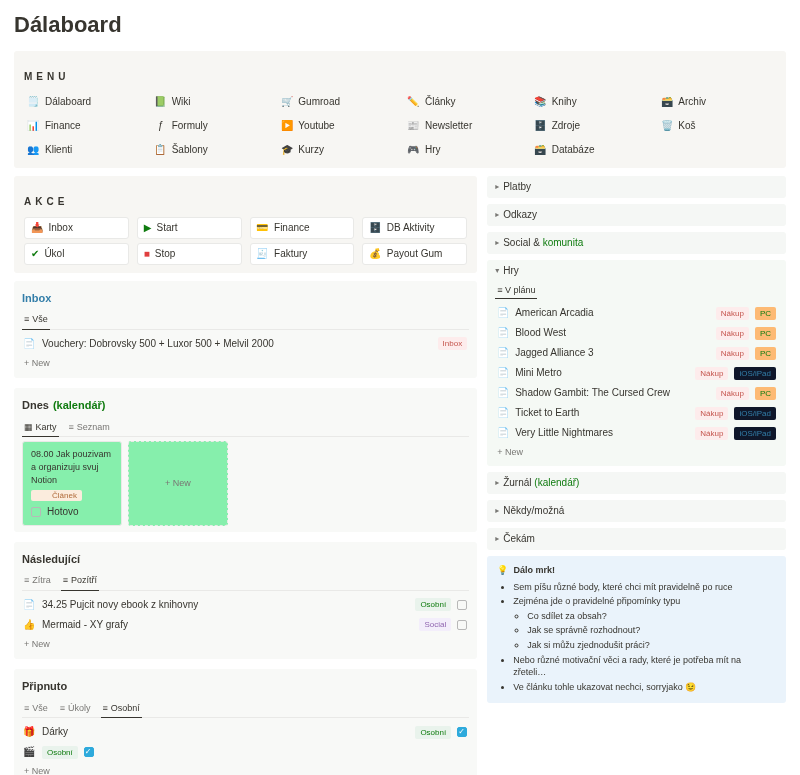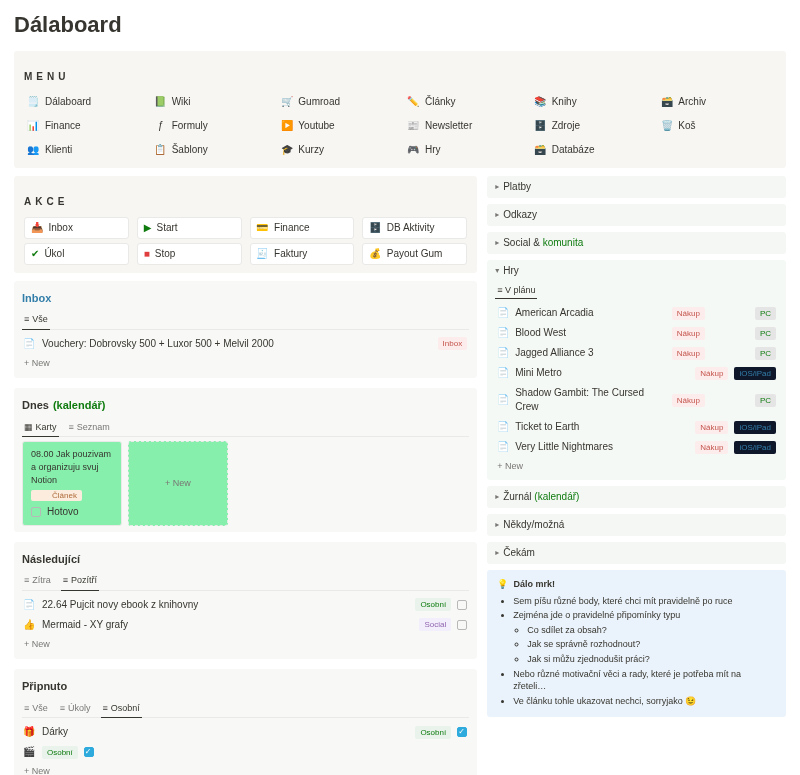--- a/index.html
+++ b/index.html
@@ -30,21 +30,21 @@
 .tab{font-size:9px;padding:3px 2px;color:var(--muted);display:flex;align-items:center;gap:3px;cursor:pointer;}
 .tab.active{color:var(--ink);border-bottom:1.5px solid var(--ink);margin-bottom:-1px;}
 .row{display:flex;align-items:center;gap:6px;padding:3px 2px;font-size:10px;}
 .row .ico{width:12px;display:inline-flex;justify-content:center;flex-shrink:0;}
 .row .lbl{flex:1;}
 .tag{font-size:8px;padding:1px 5px;border-radius:2px;background:#f1f1ef;}
 .tag.inbox{background:#fdecec;color:#c4554d;}
 .tag.osobni{background:#e9f3ec;color:#0f7b0f;}
 .tag.social{background:#f3eefb;color:#9065b0;}
 .tag.nakup{background:#fdecec;color:#c4554d;}
-.tag.pc{background:#e5e5e5;color:#0f7b0f;margin-left:44px;}
+.tag.pc{background:#fdba74;color:#0f7b0f;}
 .tag.ios{background:#0f172a;color:#337ea9;}
 .tag.clanek{background:#fbecdd;color:#b06b3b;padding-left:21px;}
 .chk{width:10px;height:10px;border:1px solid #b8b8b8;border-radius:2px;}
 .chk.blue{background:#2eaadc;border-color:#2eaadc;position:relative;}
 .chk.blue:after{content:"✓";color:#fff;font-size:8px;position:absolute;top:-2px;left:0;}
 .newitem{color:var(--muted);font-size:9px;padding:3px 2px;cursor:pointer;}
 .card-row{display:flex;gap:6px;}
 .card{border:1px solid var(--border);border-radius:3px;padding:6px 8px;font-size:9px;width:100px;background:#86efac;}
 .card .title{color:var(--ink);margin-bottom:3px;}
 .card.ghost{border:1px dashed var(--border);display:flex;align-items:center;justify-content:center;color:var(--muted);min-height:50px;}
@@ -235,21 +235,21 @@
               <span>Zítra</span>
             </div>
             <div class="tab active">
               <span>≡</span>
               <span>Pozítří</span>
             </div>
           </div>
       <div id="nasl-rows">
             <div class="row">
               <span class="ico">📄</span>
-              <span class="lbl">22.64 Pujcit novy ebook z knihovny</span>
+              <span class="lbl">34.25 Pujcit novy ebook z knihovny</span>
               <span class="tag osobni">Osobní</span>
               <span class="chk"></span>
             </div>
             <div class="row">
               <span class="ico">👍</span>
               <span class="lbl">Mermaid - XY grafy</span>
               <span class="tag social">Social</span>
               <span class="chk"></span>
             </div>
           </div>

